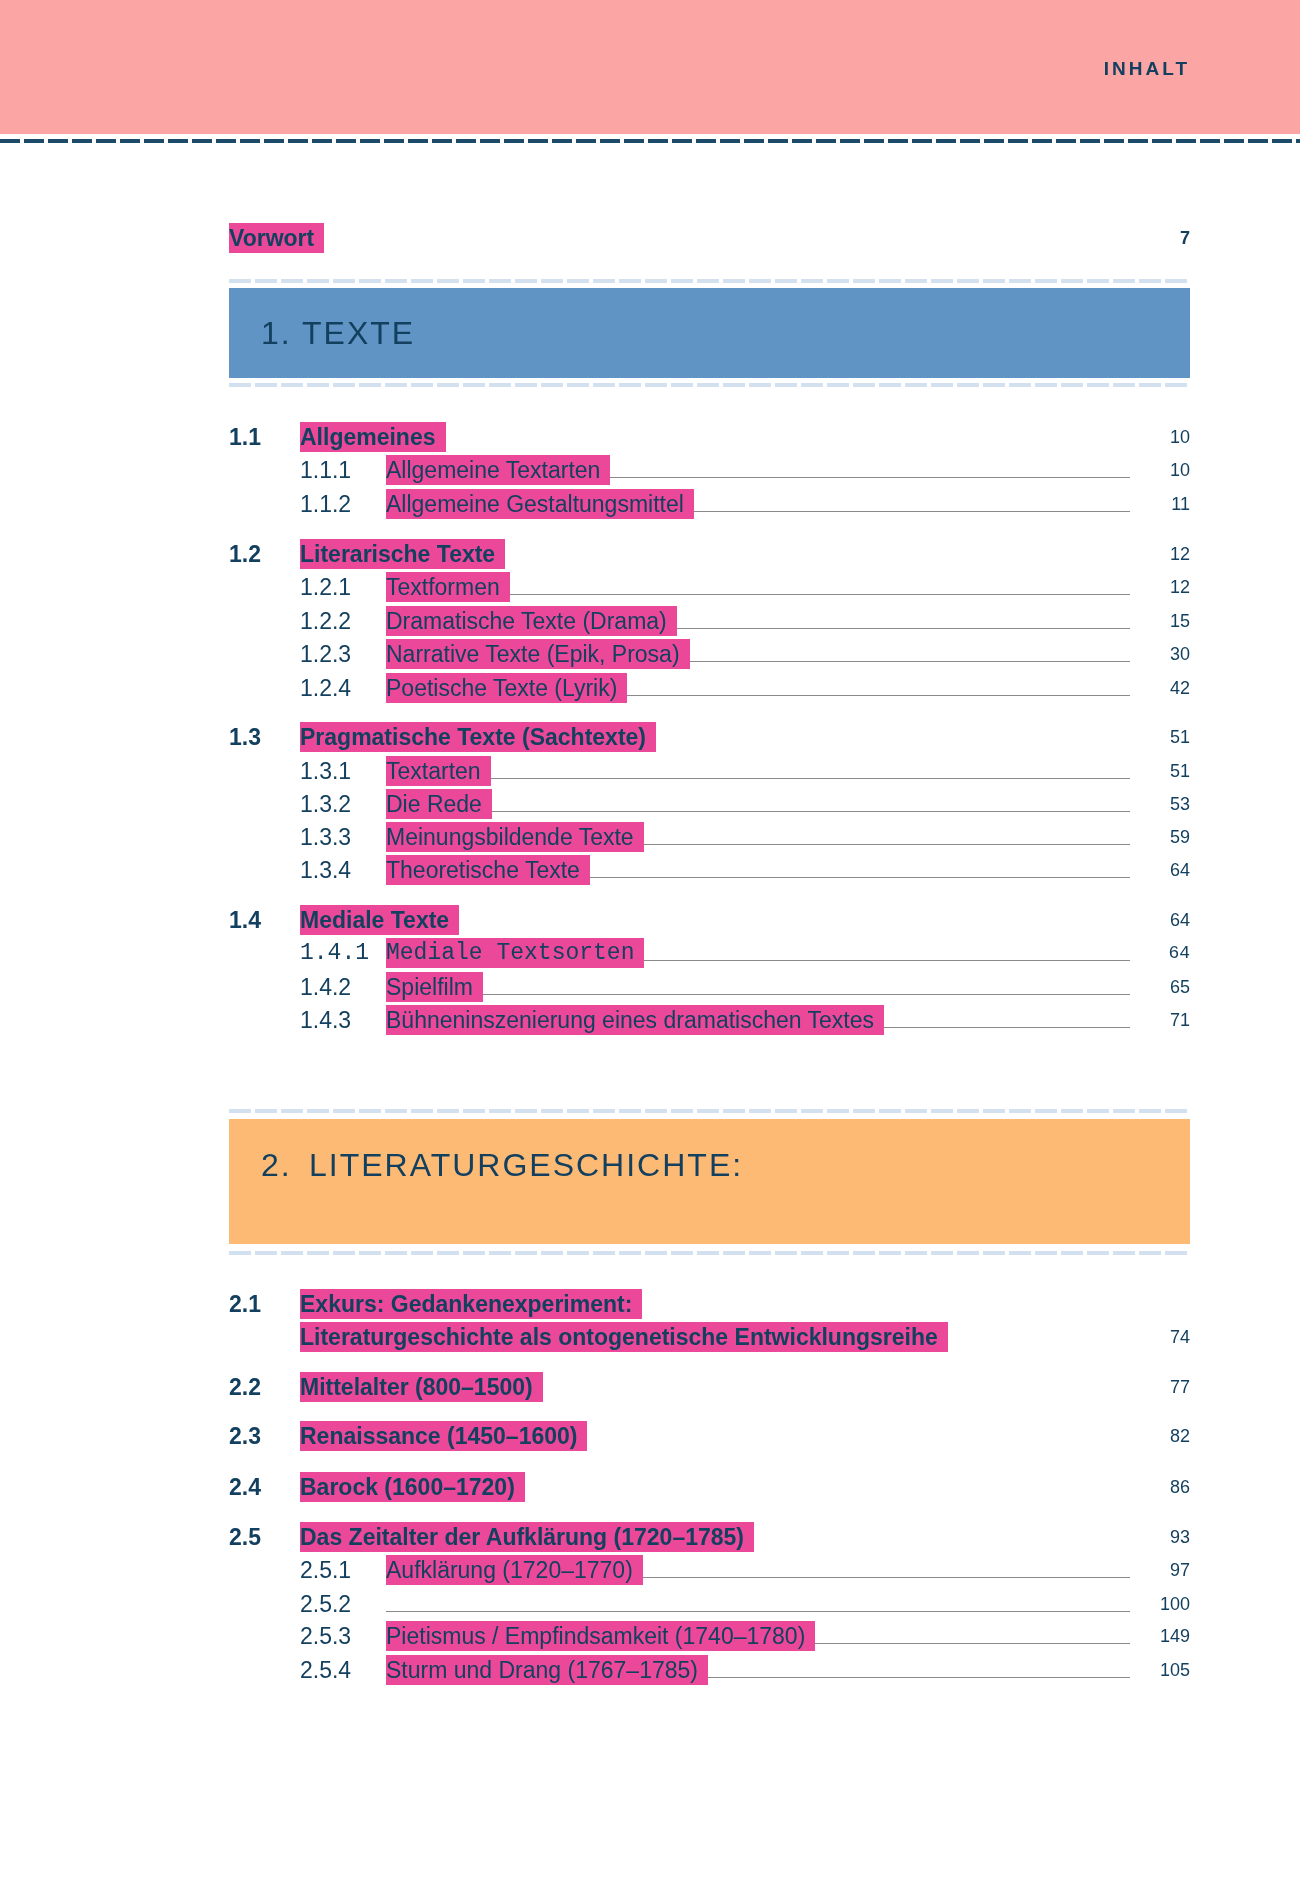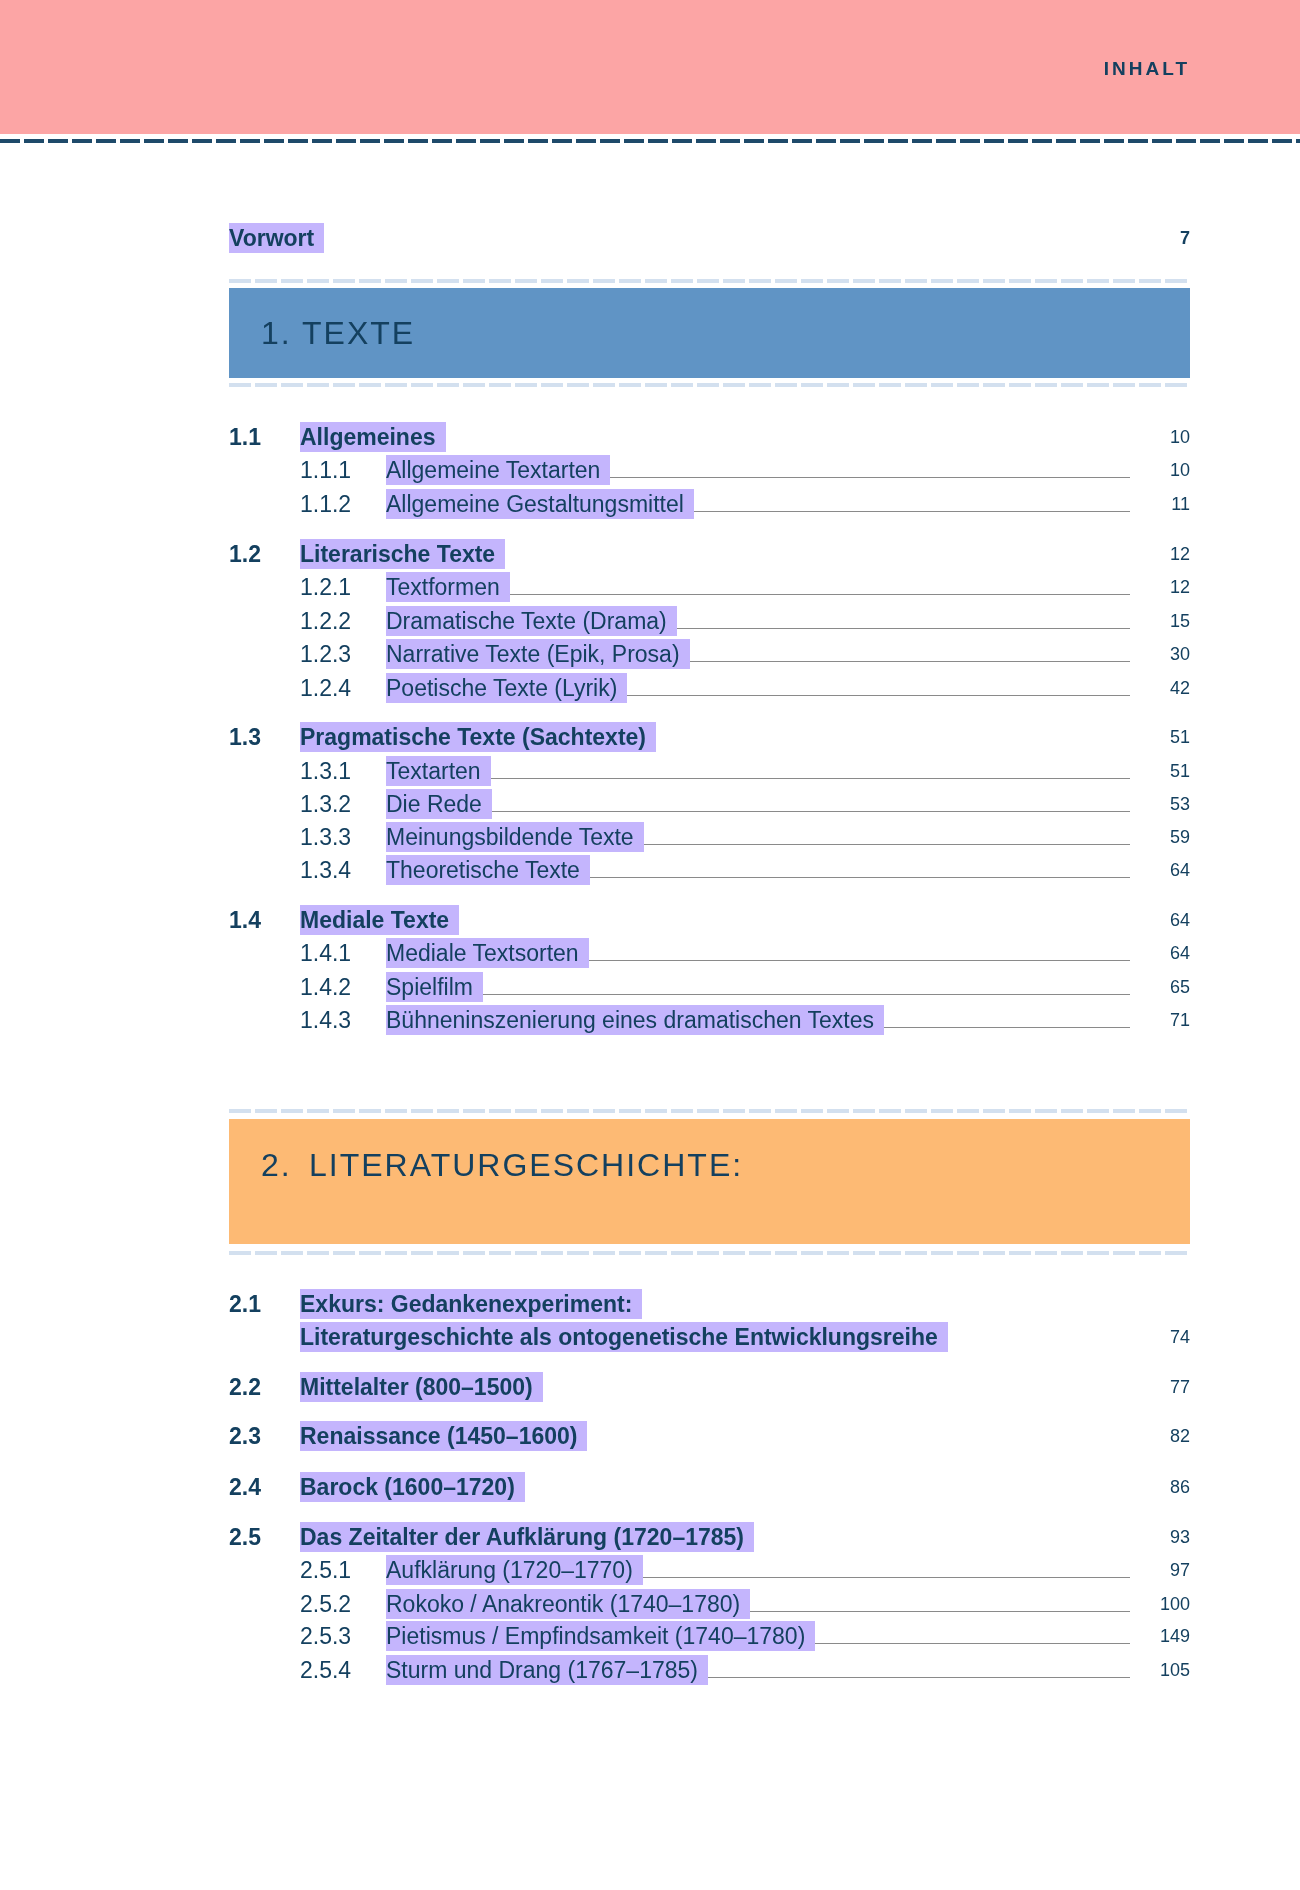--- a/index.html
+++ b/index.html
@@ -32,21 +32,21 @@
     position: absolute; left: 32px; font-size: 32px; letter-spacing: 2px; color: #14405f;
     line-height: 34px;
   }
   .band-blue .band-text { top: 28px; }
   .band-green .band-text { top: 29px; }
   .band-line2 { display: block; padding-left: 48px; }
   .band-num { display: inline-block; width: 48px; }
 
   .row { position: absolute; left: 229px; width: 961px; height: 30px; line-height: 30px; }
   .row .num { position: absolute; left: 0; }
-  .row .title { position: absolute; left: 71px; white-space: nowrap; background: #c4b5fd; padding-right: 10px; z-index: 2; }
+  .row .title { position: absolute; left: 71px; white-space: nowrap; background: #ec4899; padding-right: 10px; z-index: 2; }
   .row .page { position: absolute; right: 0; font-size: 18px; color: #14405f; }
   .row.main { font-size: 23px; font-weight: bold; }
   .row.sub { font-size: 23px; font-weight: normal; }
   .row.sub .num { left: 71px; }
   .row.sub .title { left: 157px; }
   .row.sub .leader {
     position: absolute; left: 157px; right: 60px; top: 22px; height: 1px; background: #8a8a8a; z-index: 1;
   }
   .row.top { font-size: 23px; font-weight: bold; }
   .row.top .title { left: 0; }
@@ -150,21 +150,21 @@
   <span class="leader"></span>
   <span class="title">Theoretische Texte</span>
   <span class="page">64</span>
 </div>
 
 <div class="row main" style="top:905px;">
   <span class="num">1.4</span>
   <span class="title">Mediale Texte</span>
   <span class="page">64</span>
 </div>
-<div class="row sub" style="top:938px;">
+<div class="row sub" style="top:938px;font-family:Liberation Mono, monospace;">
   <span class="num">1.4.1</span>
   <span class="leader"></span>
   <span class="title">Mediale Textsorten</span>
   <span class="page">64</span>
 </div>
 <div class="row sub" style="top:972px;">
   <span class="num">1.4.2</span>
   <span class="leader"></span>
   <span class="title">Spielfilm</span>
   <span class="page">65</span>
@@ -214,21 +214,20 @@
 </div>
 <div class="row sub" style="top:1555px;">
   <span class="num">2.5.1</span>
   <span class="leader"></span>
   <span class="title">Aufklärung (1720–1770)</span>
   <span class="page">97</span>
 </div>
 <div class="row sub" style="top:1589px;">
   <span class="num">2.5.2</span>
   <span class="leader"></span>
-  <span class="title">Rokoko / Anakreontik (1740–1780)</span>
   <span class="page">100</span>
 </div>
 <div class="row sub" style="top:1621px;">
   <span class="num">2.5.3</span>
   <span class="leader"></span>
   <span class="title">Pietismus / Empfindsamkeit (1740–1780)</span>
   <span class="page">149</span>
 </div>
 <div class="row sub" style="top:1655px;">
   <span class="num">2.5.4</span>

